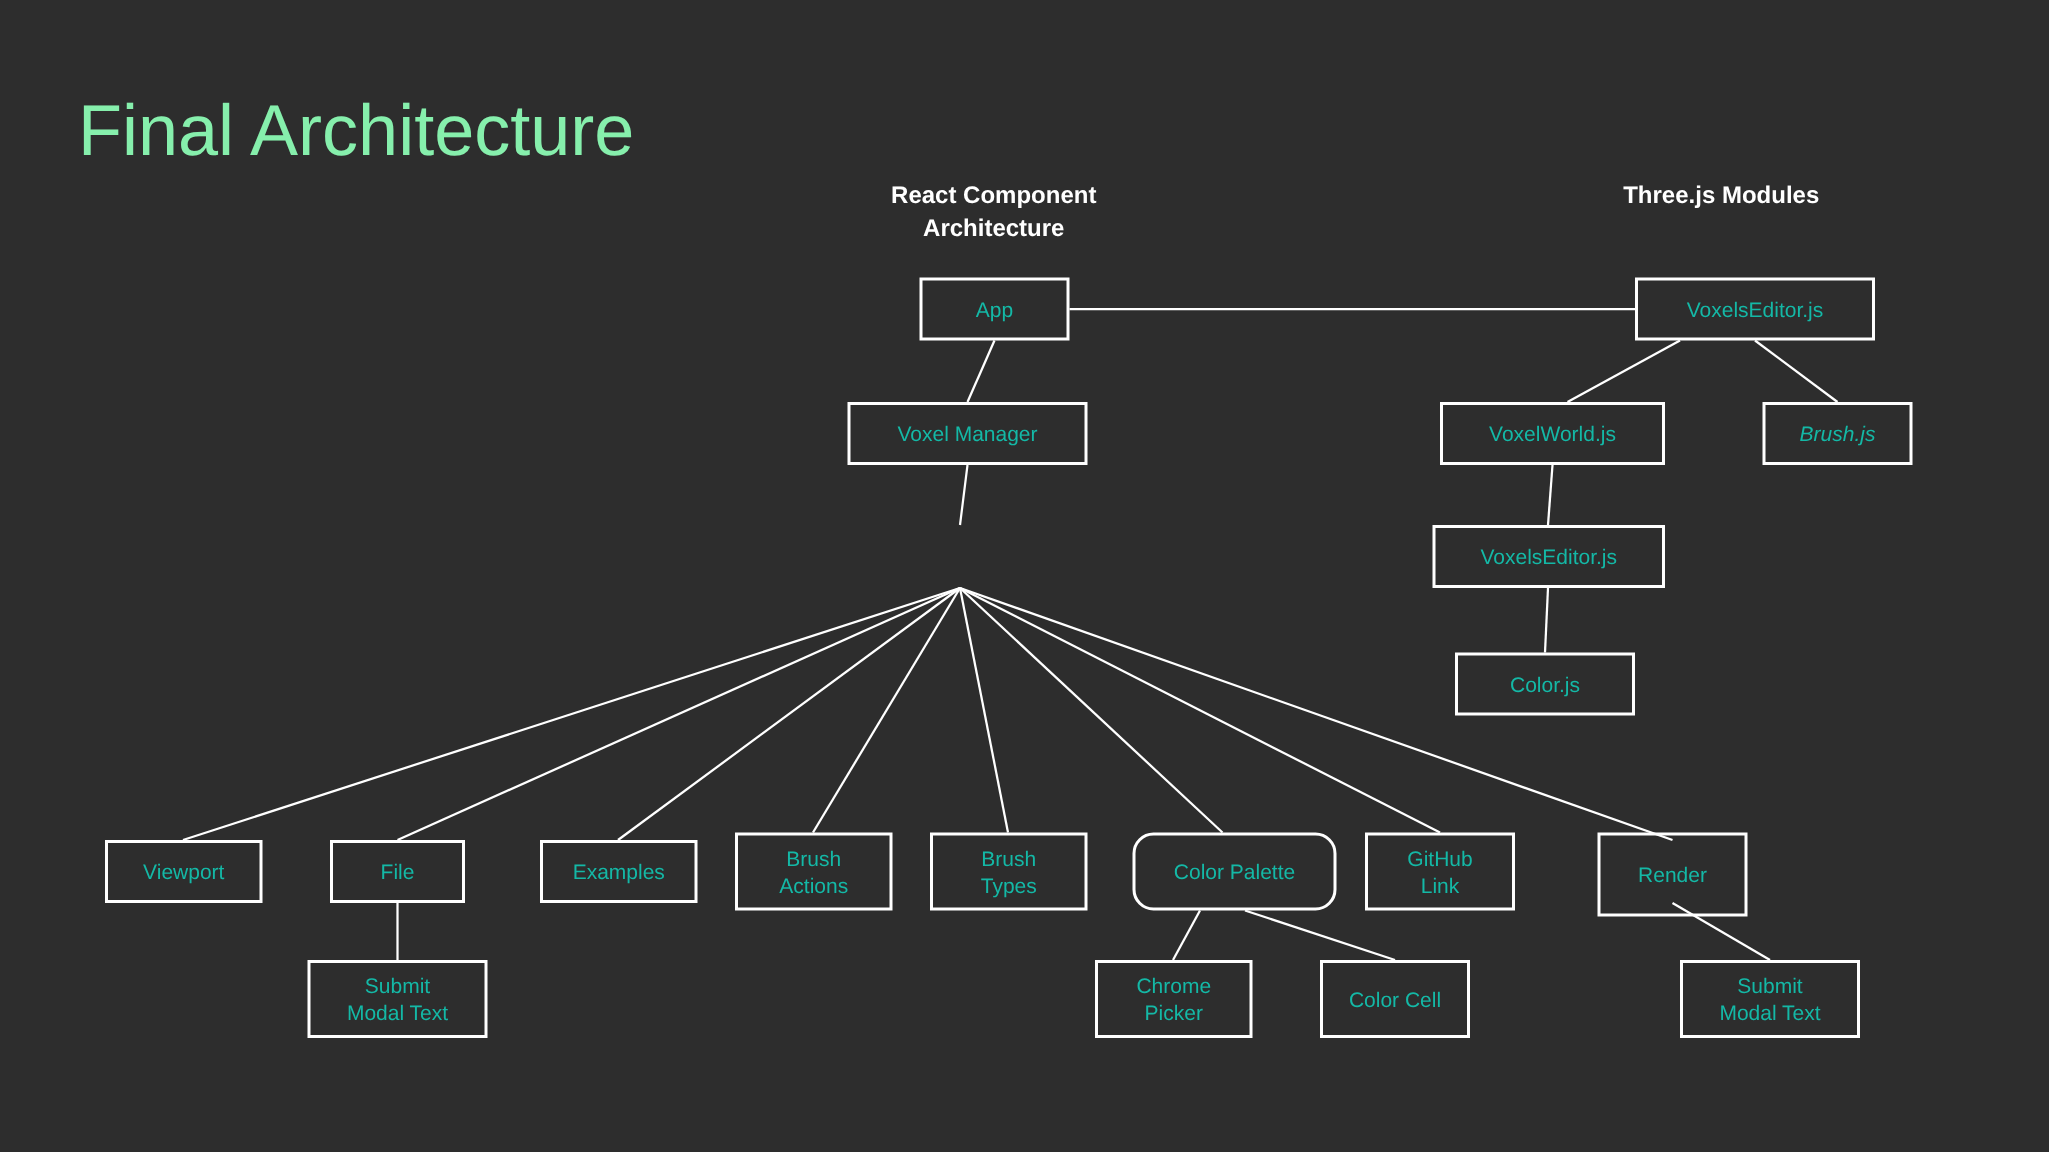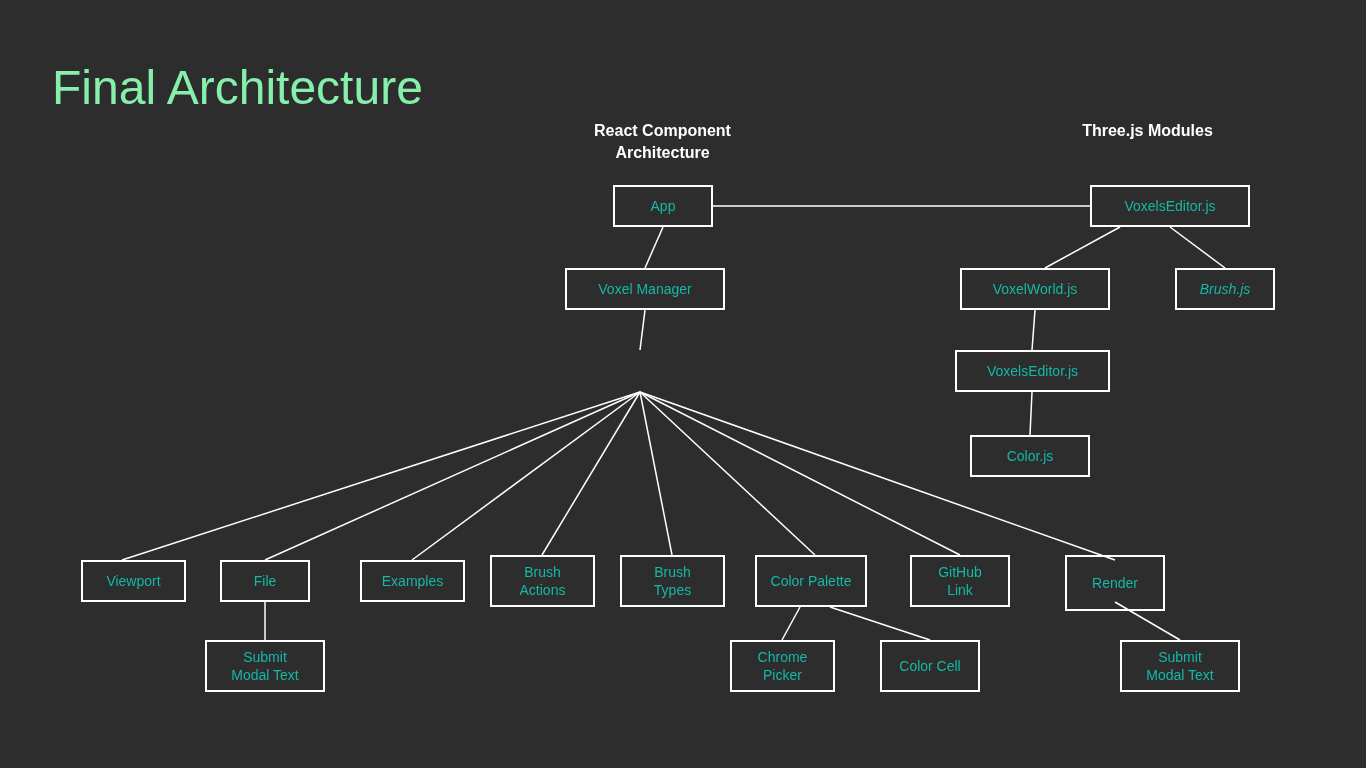--- a/index.html
+++ b/index.html
@@ -56,41 +56,41 @@
       left: 565px; top: 268px;
       width: 160px; height: 42px;
     }
     .node-gui-controller {
       left: 560px; top: 350px;
       width: 160px; height: 42px;
     }
     
     .node-viewport {
       left: 70px; top: 560px;
-      width: 105px; height: 42px; margin-left: 11px;
+      width: 105px; height: 42px;
     }
     .node-file {
       left: 220px; top: 560px;
       width: 90px; height: 42px;
     }
     .node-examples {
       left: 360px; top: 560px;
       width: 105px; height: 42px;
     }
     .node-brush-actions {
       left: 490px; top: 555px;
       width: 105px; height: 52px;
     }
     .node-brush-types {
       left: 620px; top: 555px;
       width: 105px; height: 52px;
     }
     .node-color-palette {
       left: 755px; top: 555px;
-      width: 112px; height: 52px;
+      width: 136px; height: 52px; border-radius: 14px;
     }
     .node-github-link {
       left: 910px; top: 555px;
       width: 100px; height: 52px;
     }
     .node-render {
       left: 1065px; top: 555px;
       width: 100px; height: 56px;
     }
     

